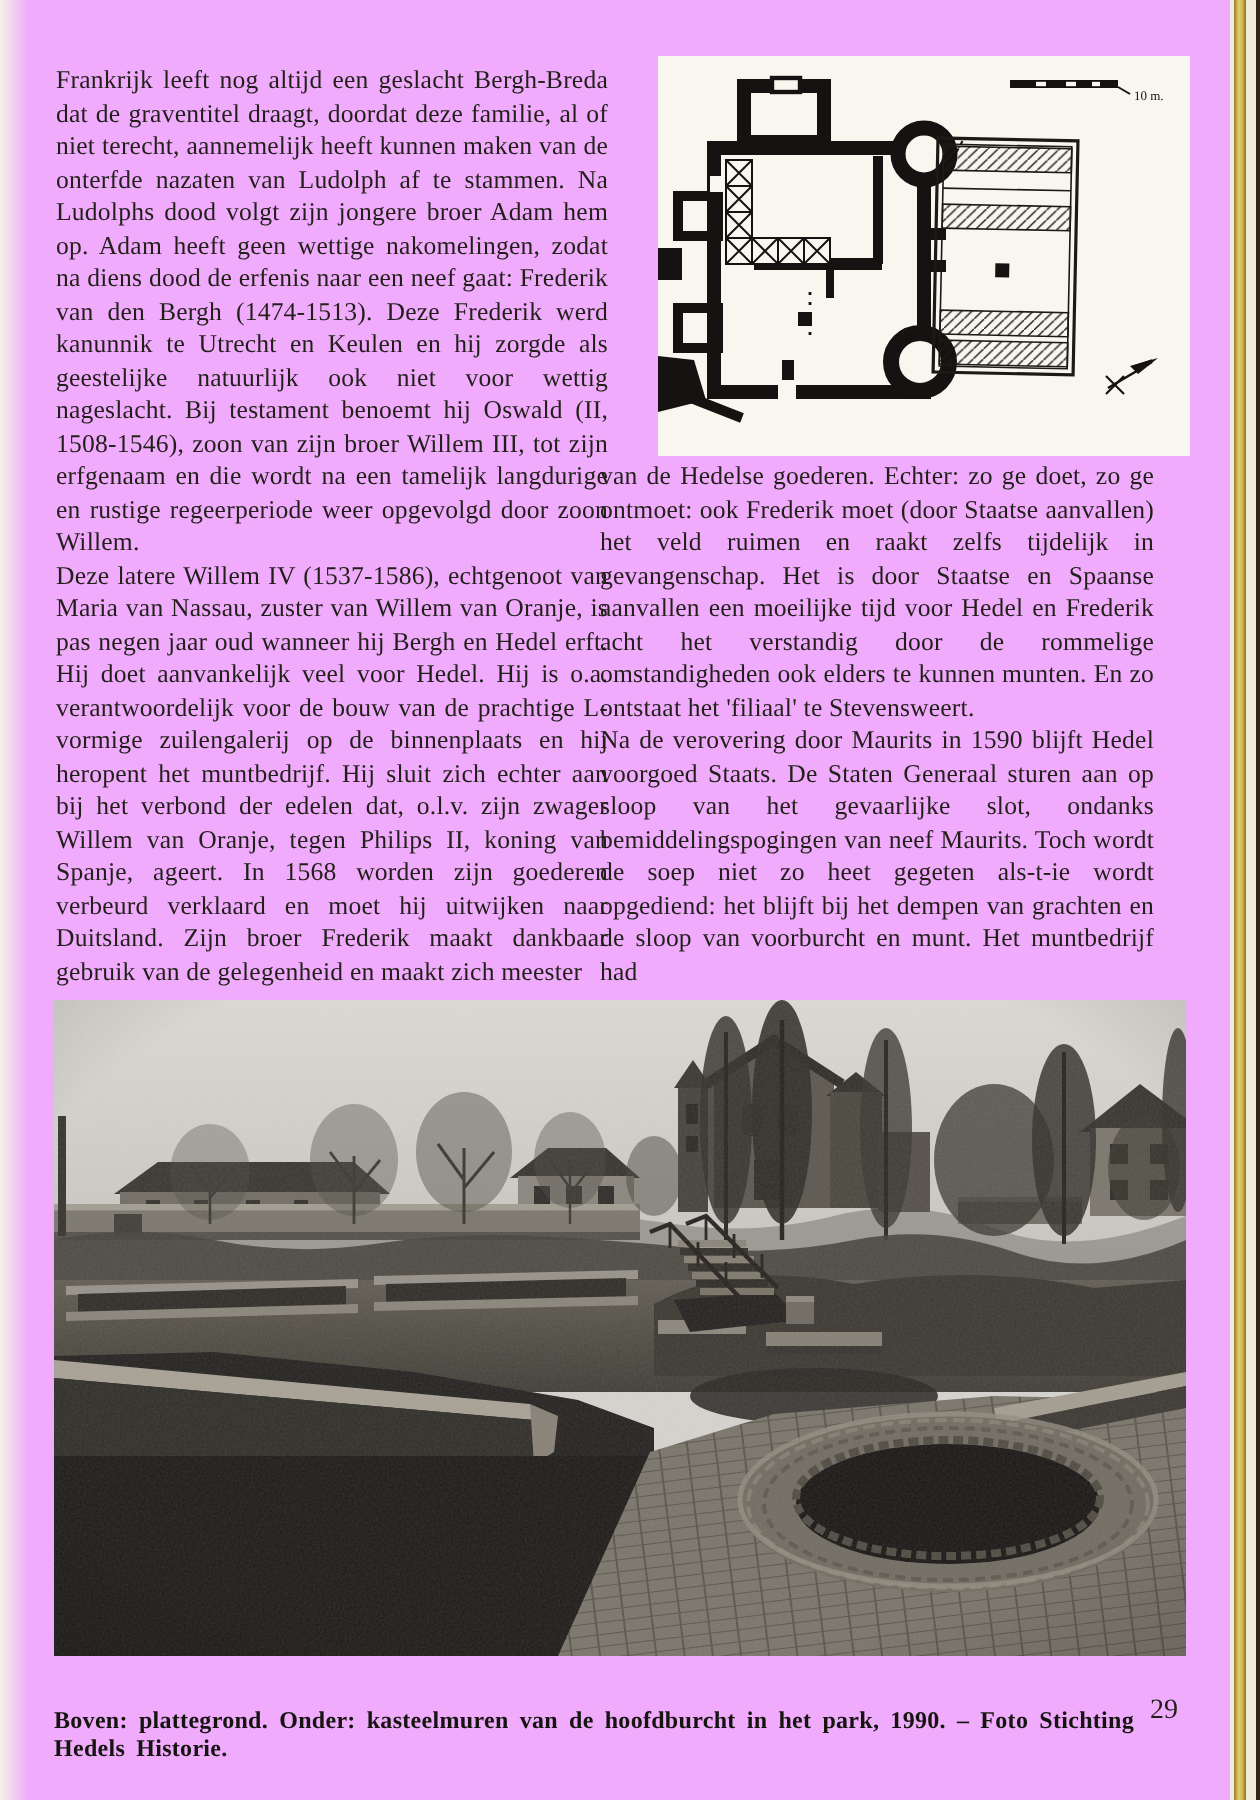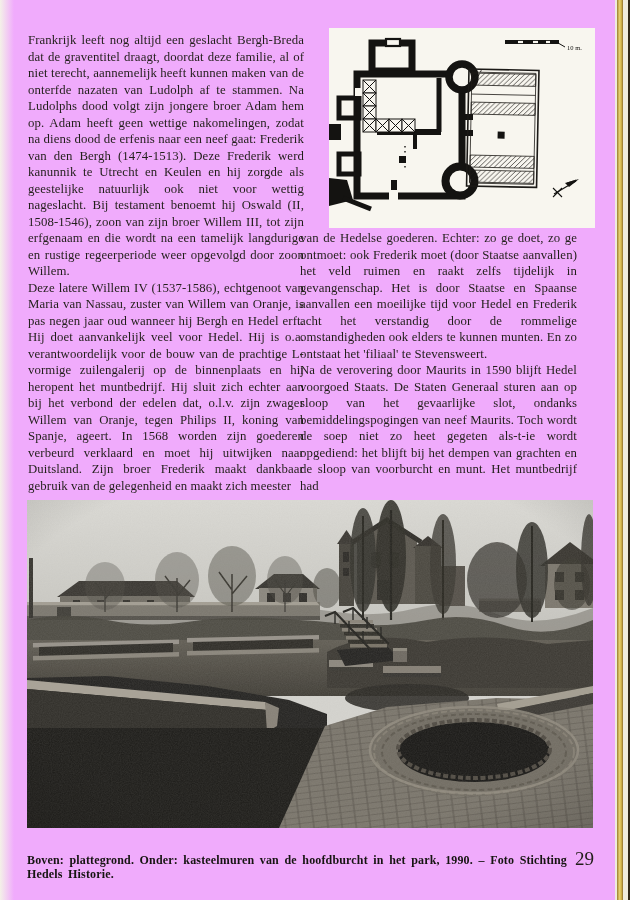--- a/index.html
+++ b/index.html
@@ -24,21 +24,21 @@
 
   .plan{position:absolute;left:329px;top:28px;width:266px;height:200px;background:#f8f6ef;}
   .plan svg{display:block;width:100%;height:100%;}
 
   .photo{position:absolute;left:27px;top:500px;width:566px;height:328px;background:#d6d5d0;}
   .photo svg{display:block;width:100%;height:100%;}
 
   .caption{position:absolute;left:27px;top:833px;width:567px;
     font-weight:bold;font-size:12px;line-height:14px;letter-spacing:.15px;
     word-spacing:2.4px;color:#161411;margin-top:20px;}
-  .pagenum{position:absolute;left:575px;top:848px;font-size:19px;color:#211e19;text-align:center;}
+  .pagenum{position:absolute;left:575px;top:848px;font-size:14px;color:#211e19;text-align:center;}
 </style>
 </head>
 <body>
 
 <div class="page">
   <div class="left-sheen"></div>
 
   <div class="col col-left">
     <p>Frankrijk leeft nog altijd een geslacht Bergh-Breda dat de graventitel draagt, doordat deze familie, al of niet terecht, aannemelijk heeft kunnen maken van de onterfde nazaten van Ludolph af te stammen. Na Ludolphs dood volgt zijn jongere broer Adam hem op. Adam heeft geen wettige nakomelingen, zodat na diens dood de erfenis naar een neef gaat: Frederik van den Bergh (1474-1513). Deze Frederik werd kanunnik te Utrecht en Keulen en hij zorgde als geestelijke natuurlijk ook niet voor wettig nageslacht. Bij testament benoemt hij Oswald (II, 1508-1546), zoon van zijn broer Willem III, tot zijn erfgenaam en die wordt na een tamelijk langdurige en rustige regeerperiode weer opgevolgd door zoon Willem.</p>
     <p>Deze latere Willem IV (1537-1586), echtgenoot van Maria van Nassau, zuster van Willem van Oranje, is pas negen jaar oud wanneer hij Bergh en Hedel erft. Hij doet aanvankelijk veel voor Hedel. Hij is o.a. verantwoordelijk voor de bouw van de prachtige L-vormige zuilengalerij op de binnenplaats en hij heropent het muntbedrijf. Hij sluit zich echter aan bij het verbond der edelen dat, o.l.v. zijn zwager Willem van Oranje, tegen Philips II, koning van Spanje, ageert. In 1568 worden zijn goederen verbeurd verklaard en moet hij uitwijken naar Duitsland. Zijn broer Frederik maakt dankbaar gebruik van de gelegenheid en maakt zich meester</p>

